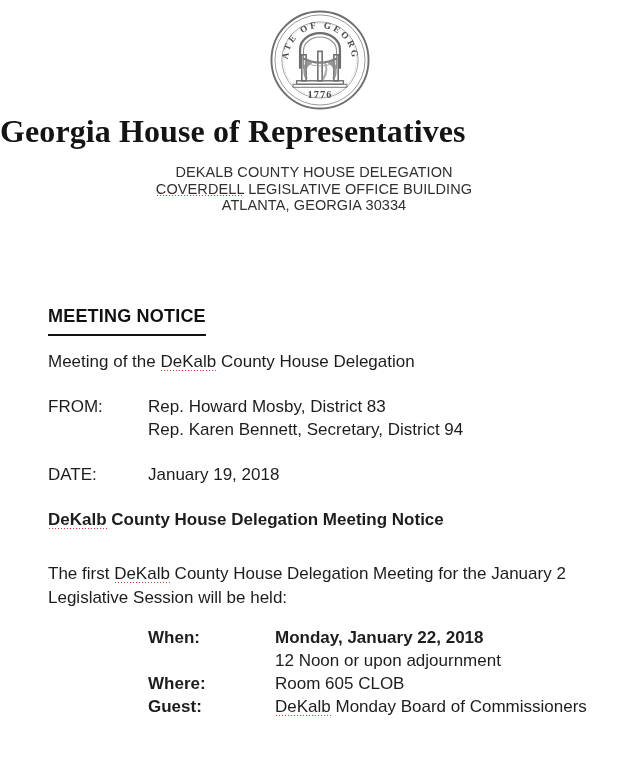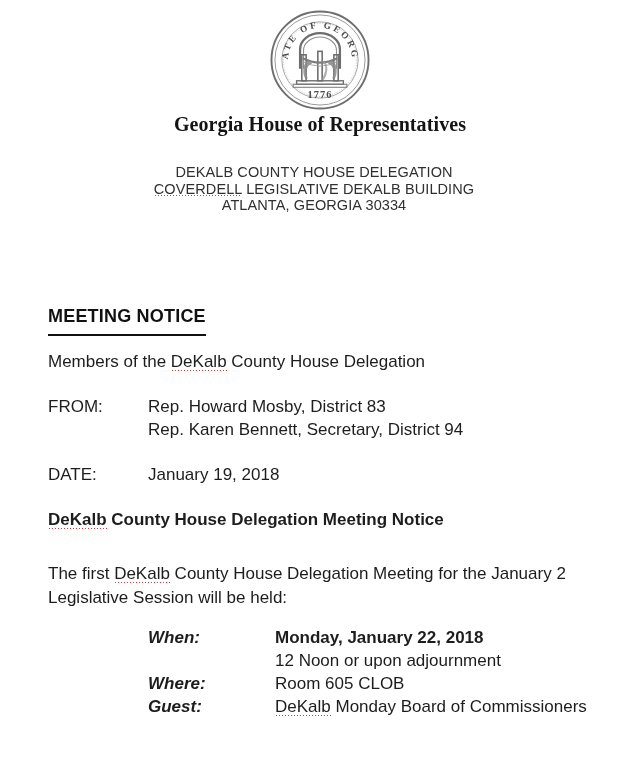--- a/index.html
+++ b/index.html
@@ -32,24 +32,23 @@
     width: 104px;
     height: 104px;
   }
 
   
   .doc-title {
     position: absolute;
     left: 0;
     top: 113px;
     width: 640px;
-    text-align: center;
     font-family: "Liberation Serif", serif;
     font-weight: bold;
-    font-size: 20px;
+    font-size: 32px;
     letter-spacing: 0.1px;
     color: #141414;
   }
 
   .address-block {
     position: absolute;
     left: 0;
     top: 164px;
     width: 628px;
     text-align: center;
@@ -138,21 +137,20 @@
   }
   .details-row {
     display: flex;
     align-items: flex-start;
     line-height: 23px;
   }
   .details-label {
     flex: 0 0 127px;
     font-weight: bold;
     white-space: nowrap;
-    font-style: italic;
   }
   .details-value {
     flex: 1 1 auto;
     white-space: nowrap;
   }
   .details-sub {
     margin-left: 127px;
     line-height: 23px;
     white-space: nowrap;
   }
@@ -191,30 +189,30 @@
       <path d="M 63,62 q 4,4 3,10 q -1,6 -4,10 l 2.5,1 q 4,-6 4,-12 q 0,-6 -3,-10 z" fill="#9a9a9a" opacity="0.8"></path>
 
       <text x="60" y="104" text-anchor="middle" font-family="Liberation Serif, serif" font-size="12" font-weight="bold" fill="#4a4a4a" letter-spacing="1.2">1776</text>
     </svg>
   </div>
 
   <div class="doc-title">Georgia House of Representatives</div>
 
   <div class="address-block">
     <div>DEKALB COUNTY HOUSE DELEGATION</div>
-    <div><span class="sp">COVERDELL</span><span> LEGISLATIVE DEKALB BUILDING</span></div>
+    <div><span class="sp">COVERDELL</span><span> LEGISLATIVE OFFICE BUILDING</span></div>
     <div>ATLANTA, GEORGIA  30334</div>
   </div>
 
   <div class="meeting-notice">MEETING NOTICE</div>
 
   <div class="memo">
 
     <div class="memo-row">
-      <div class="memo-value"><span>Members of the </span><span class="sp">DeKalb</span><span> County House Delegation</span></div>
+      <div class="memo-value"><span>Meeting of the </span><span class="sp">DeKalb</span><span> County House Delegation</span></div>
     </div>
 
     <div class="memo-row">
       <div class="memo-label">FROM:</div>
       <div class="memo-value">
         <span class="line">Rep. Howard Mosby, District 83</span>
         <span class="line">Rep. Karen Bennett, Secretary, District 94</span>
       </div>
     </div>
 

